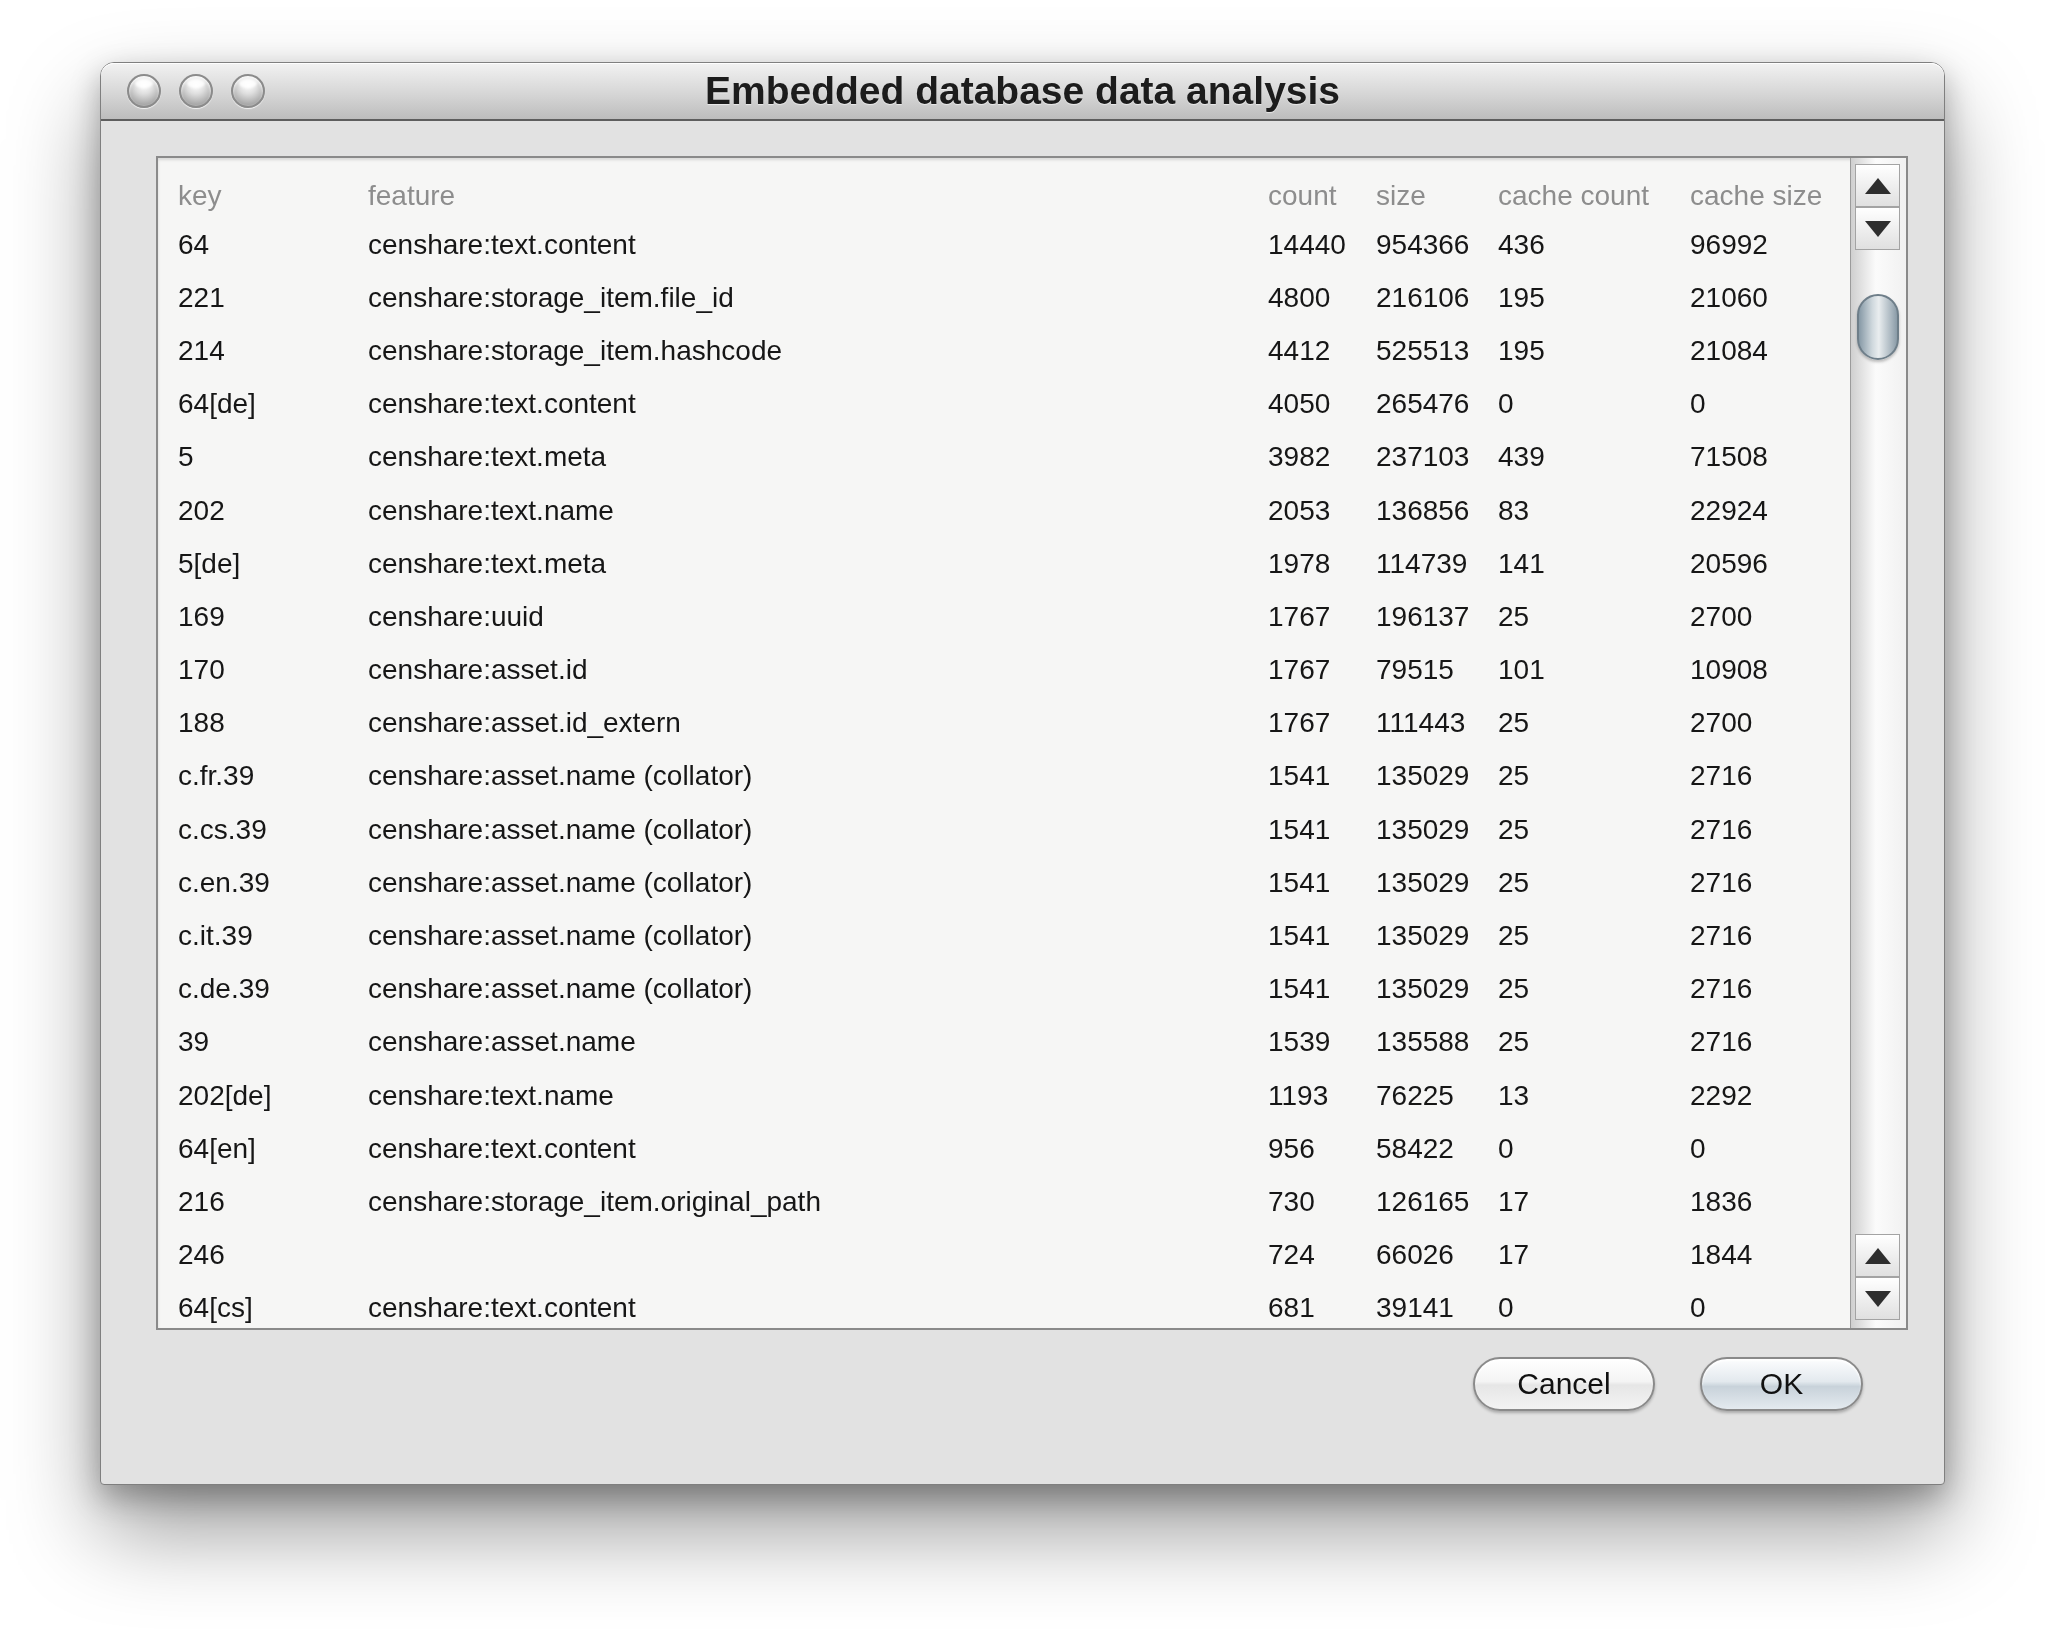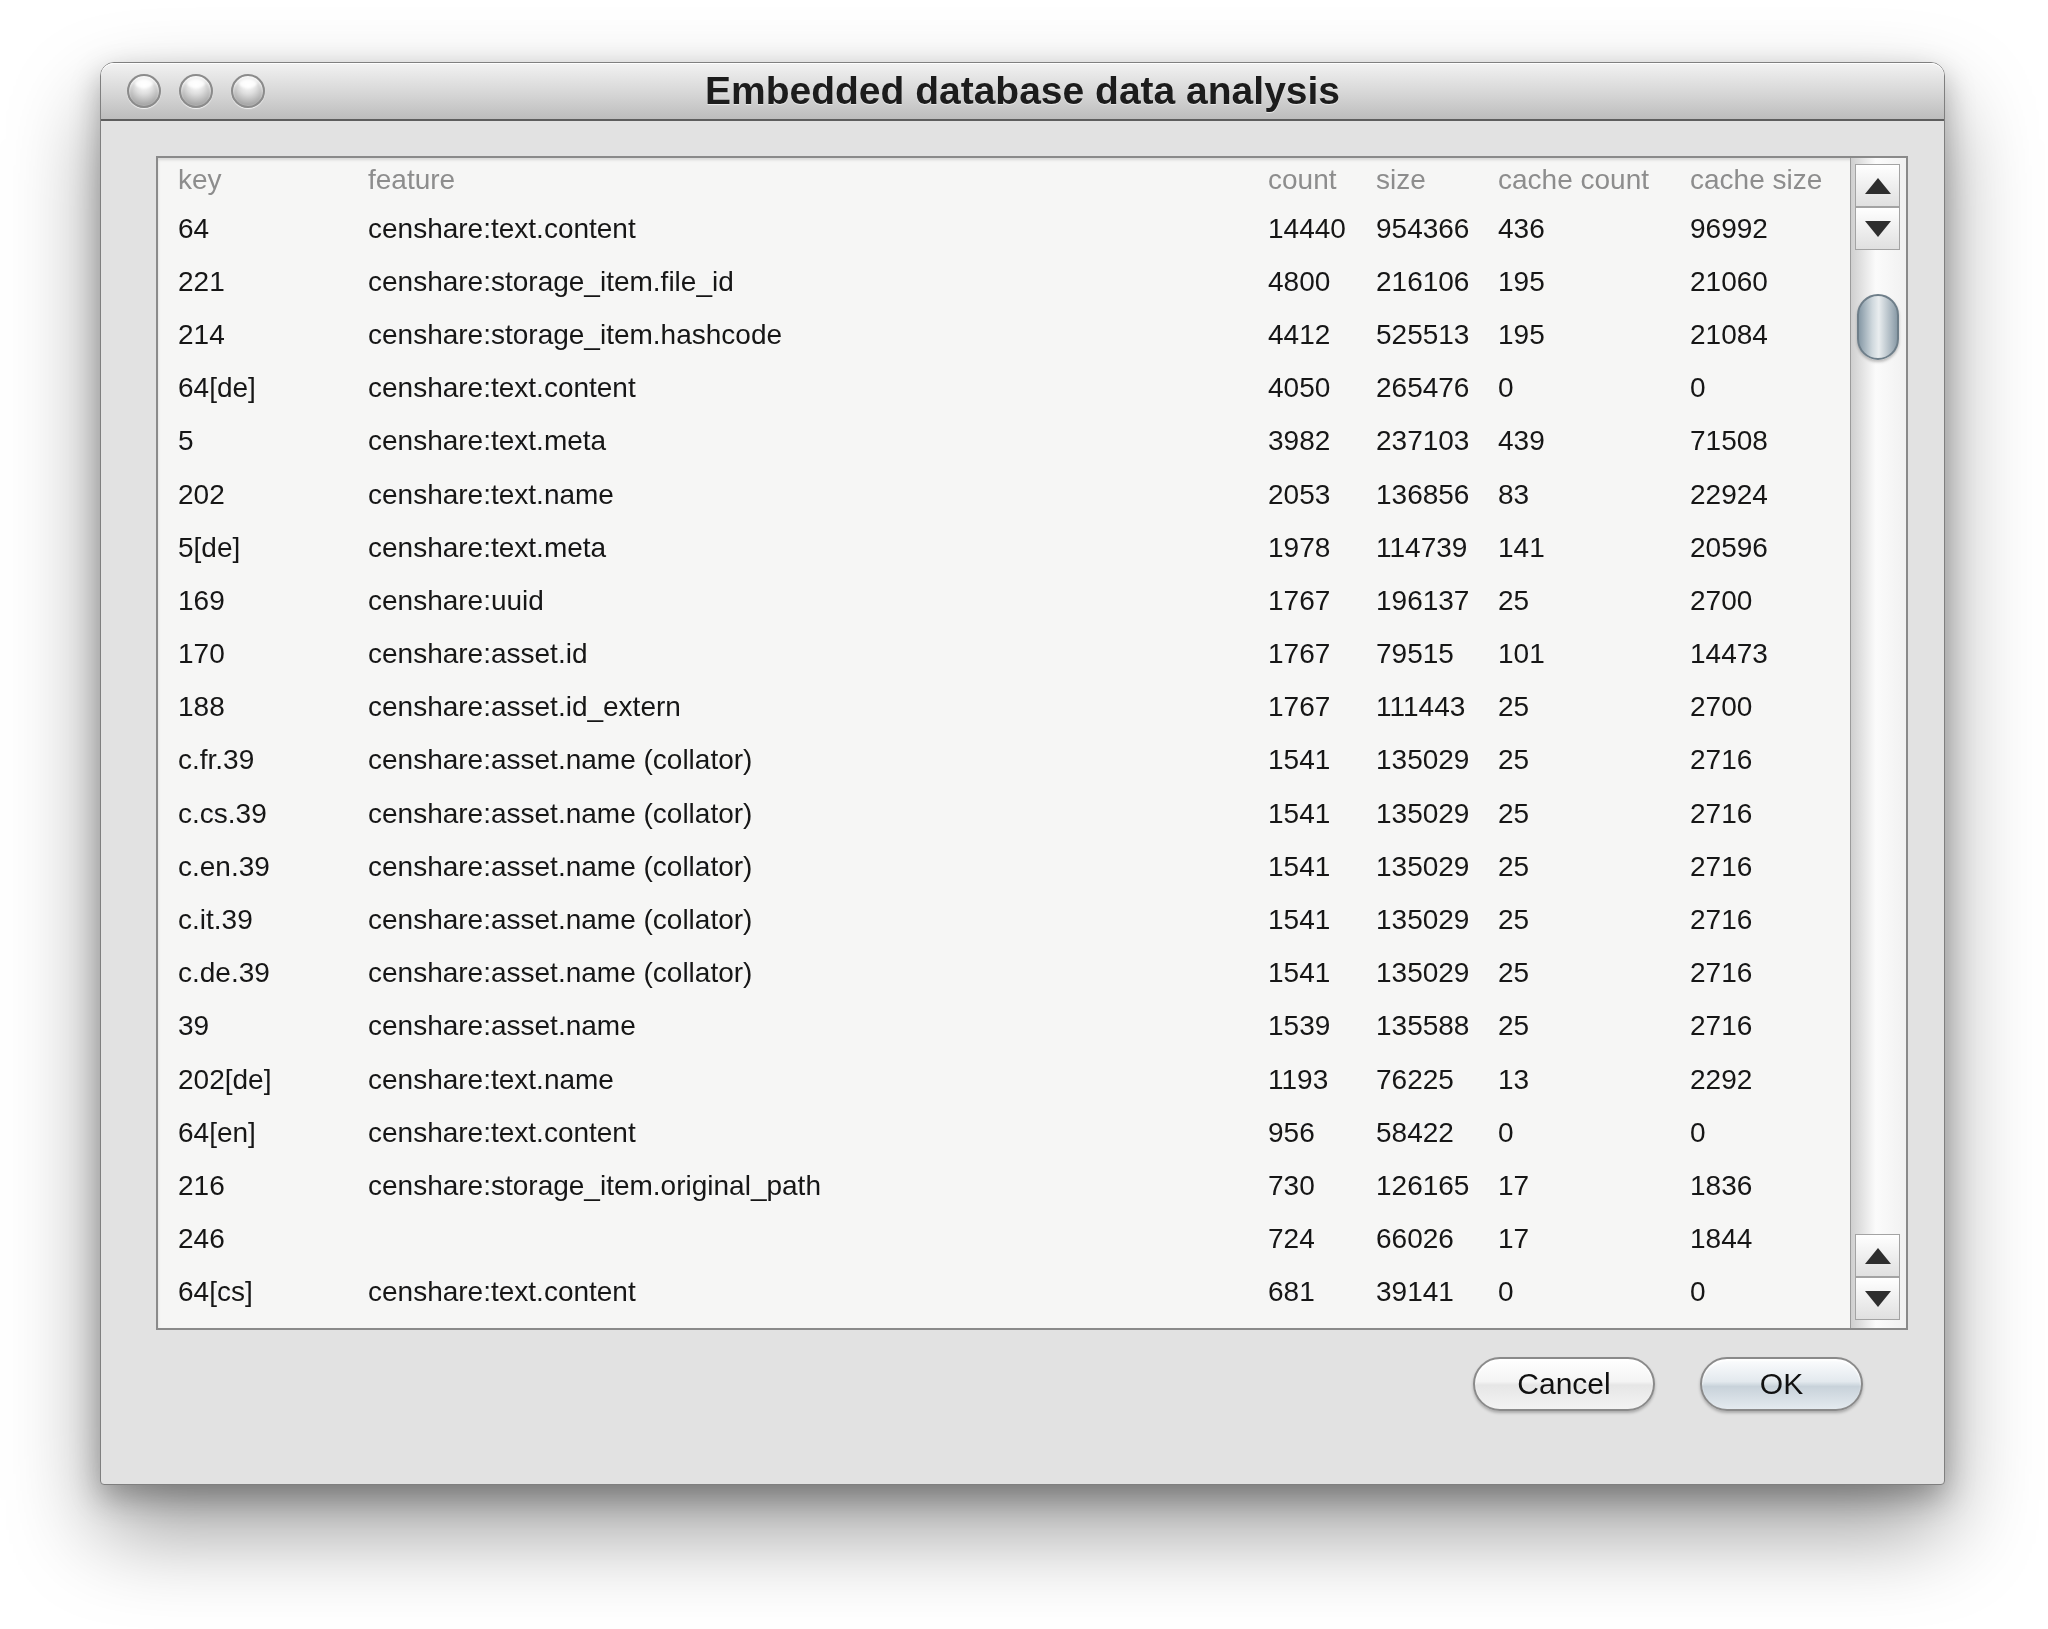--- a/index.html
+++ b/index.html
@@ -46,21 +46,21 @@
   }
   
   .panel{
     position:absolute;left:55px;top:93px;width:1752px;height:1174px;
     background:#f6f6f5;
     border:2px solid #8a8a8a;
     box-sizing:border-box;
     box-shadow:inset 0 2px 3px rgba(0,0,0,.12);
   }
   .table-area{position:absolute;left:0;top:0;width:1694px;bottom:0;overflow:hidden;}
-  .thead{position:relative;height:44px;margin-top:0;}
+  .thead{position:relative;height:44px;margin-top:16px;}
   .thead .cell{color:#8d8d8d;}
   .trow{position:relative;height:53.2px;}
   .cell{
     position:absolute;top:50%;transform:translateY(-50%);
     font-size:28px;color:#161616;white-space:nowrap;
   }
   .c0{left:20px;}
   .c1{left:210px;}
   .c2{left:1110px;}
   .c3{left:1218px;}
@@ -192,21 +192,21 @@
             <div class="cell c3">196137</div>
             <div class="cell c4">25</div>
             <div class="cell c5">2700</div>
           </div>
           <div class="trow">
             <div class="cell c0">170</div>
             <div class="cell c1">censhare:asset.id</div>
             <div class="cell c2">1767</div>
             <div class="cell c3">79515</div>
             <div class="cell c4">101</div>
-            <div class="cell c5">14473</div>
+            <div class="cell c5">10908</div>
           </div>
           <div class="trow">
             <div class="cell c0">188</div>
             <div class="cell c1">censhare:asset.id_extern</div>
             <div class="cell c2">1767</div>
             <div class="cell c3">111443</div>
             <div class="cell c4">25</div>
             <div class="cell c5">2700</div>
           </div>
           <div class="trow">

